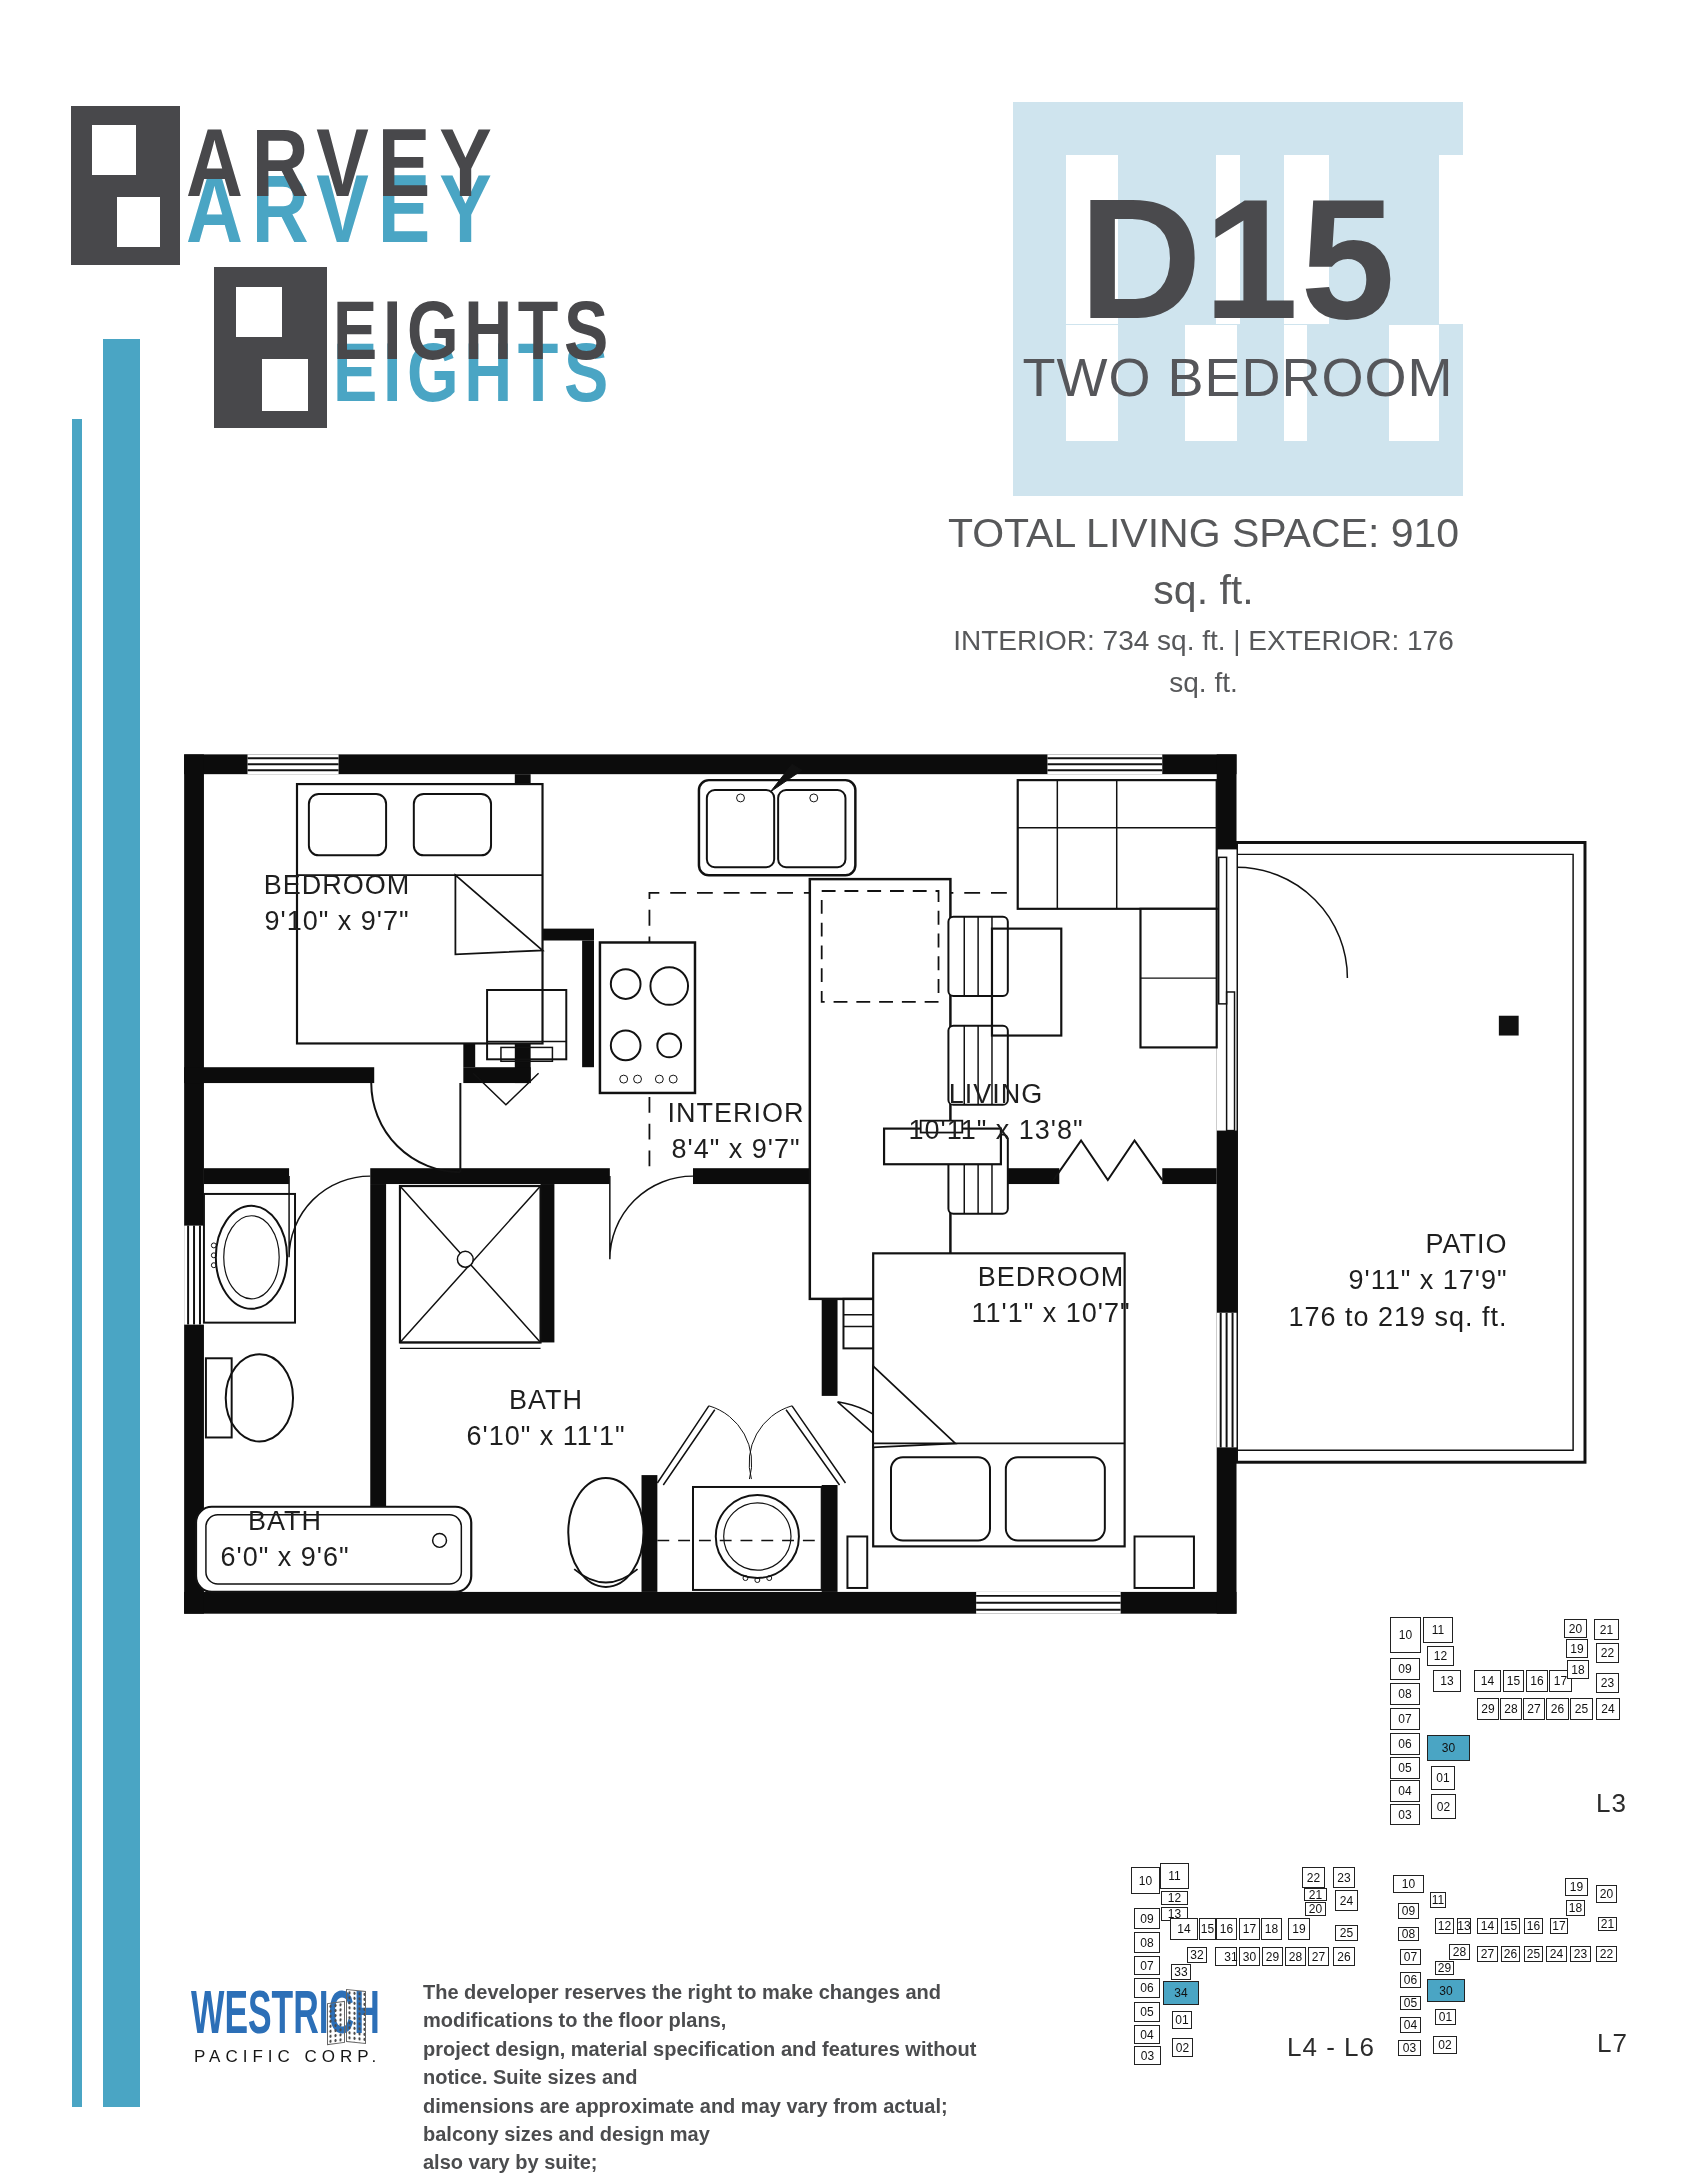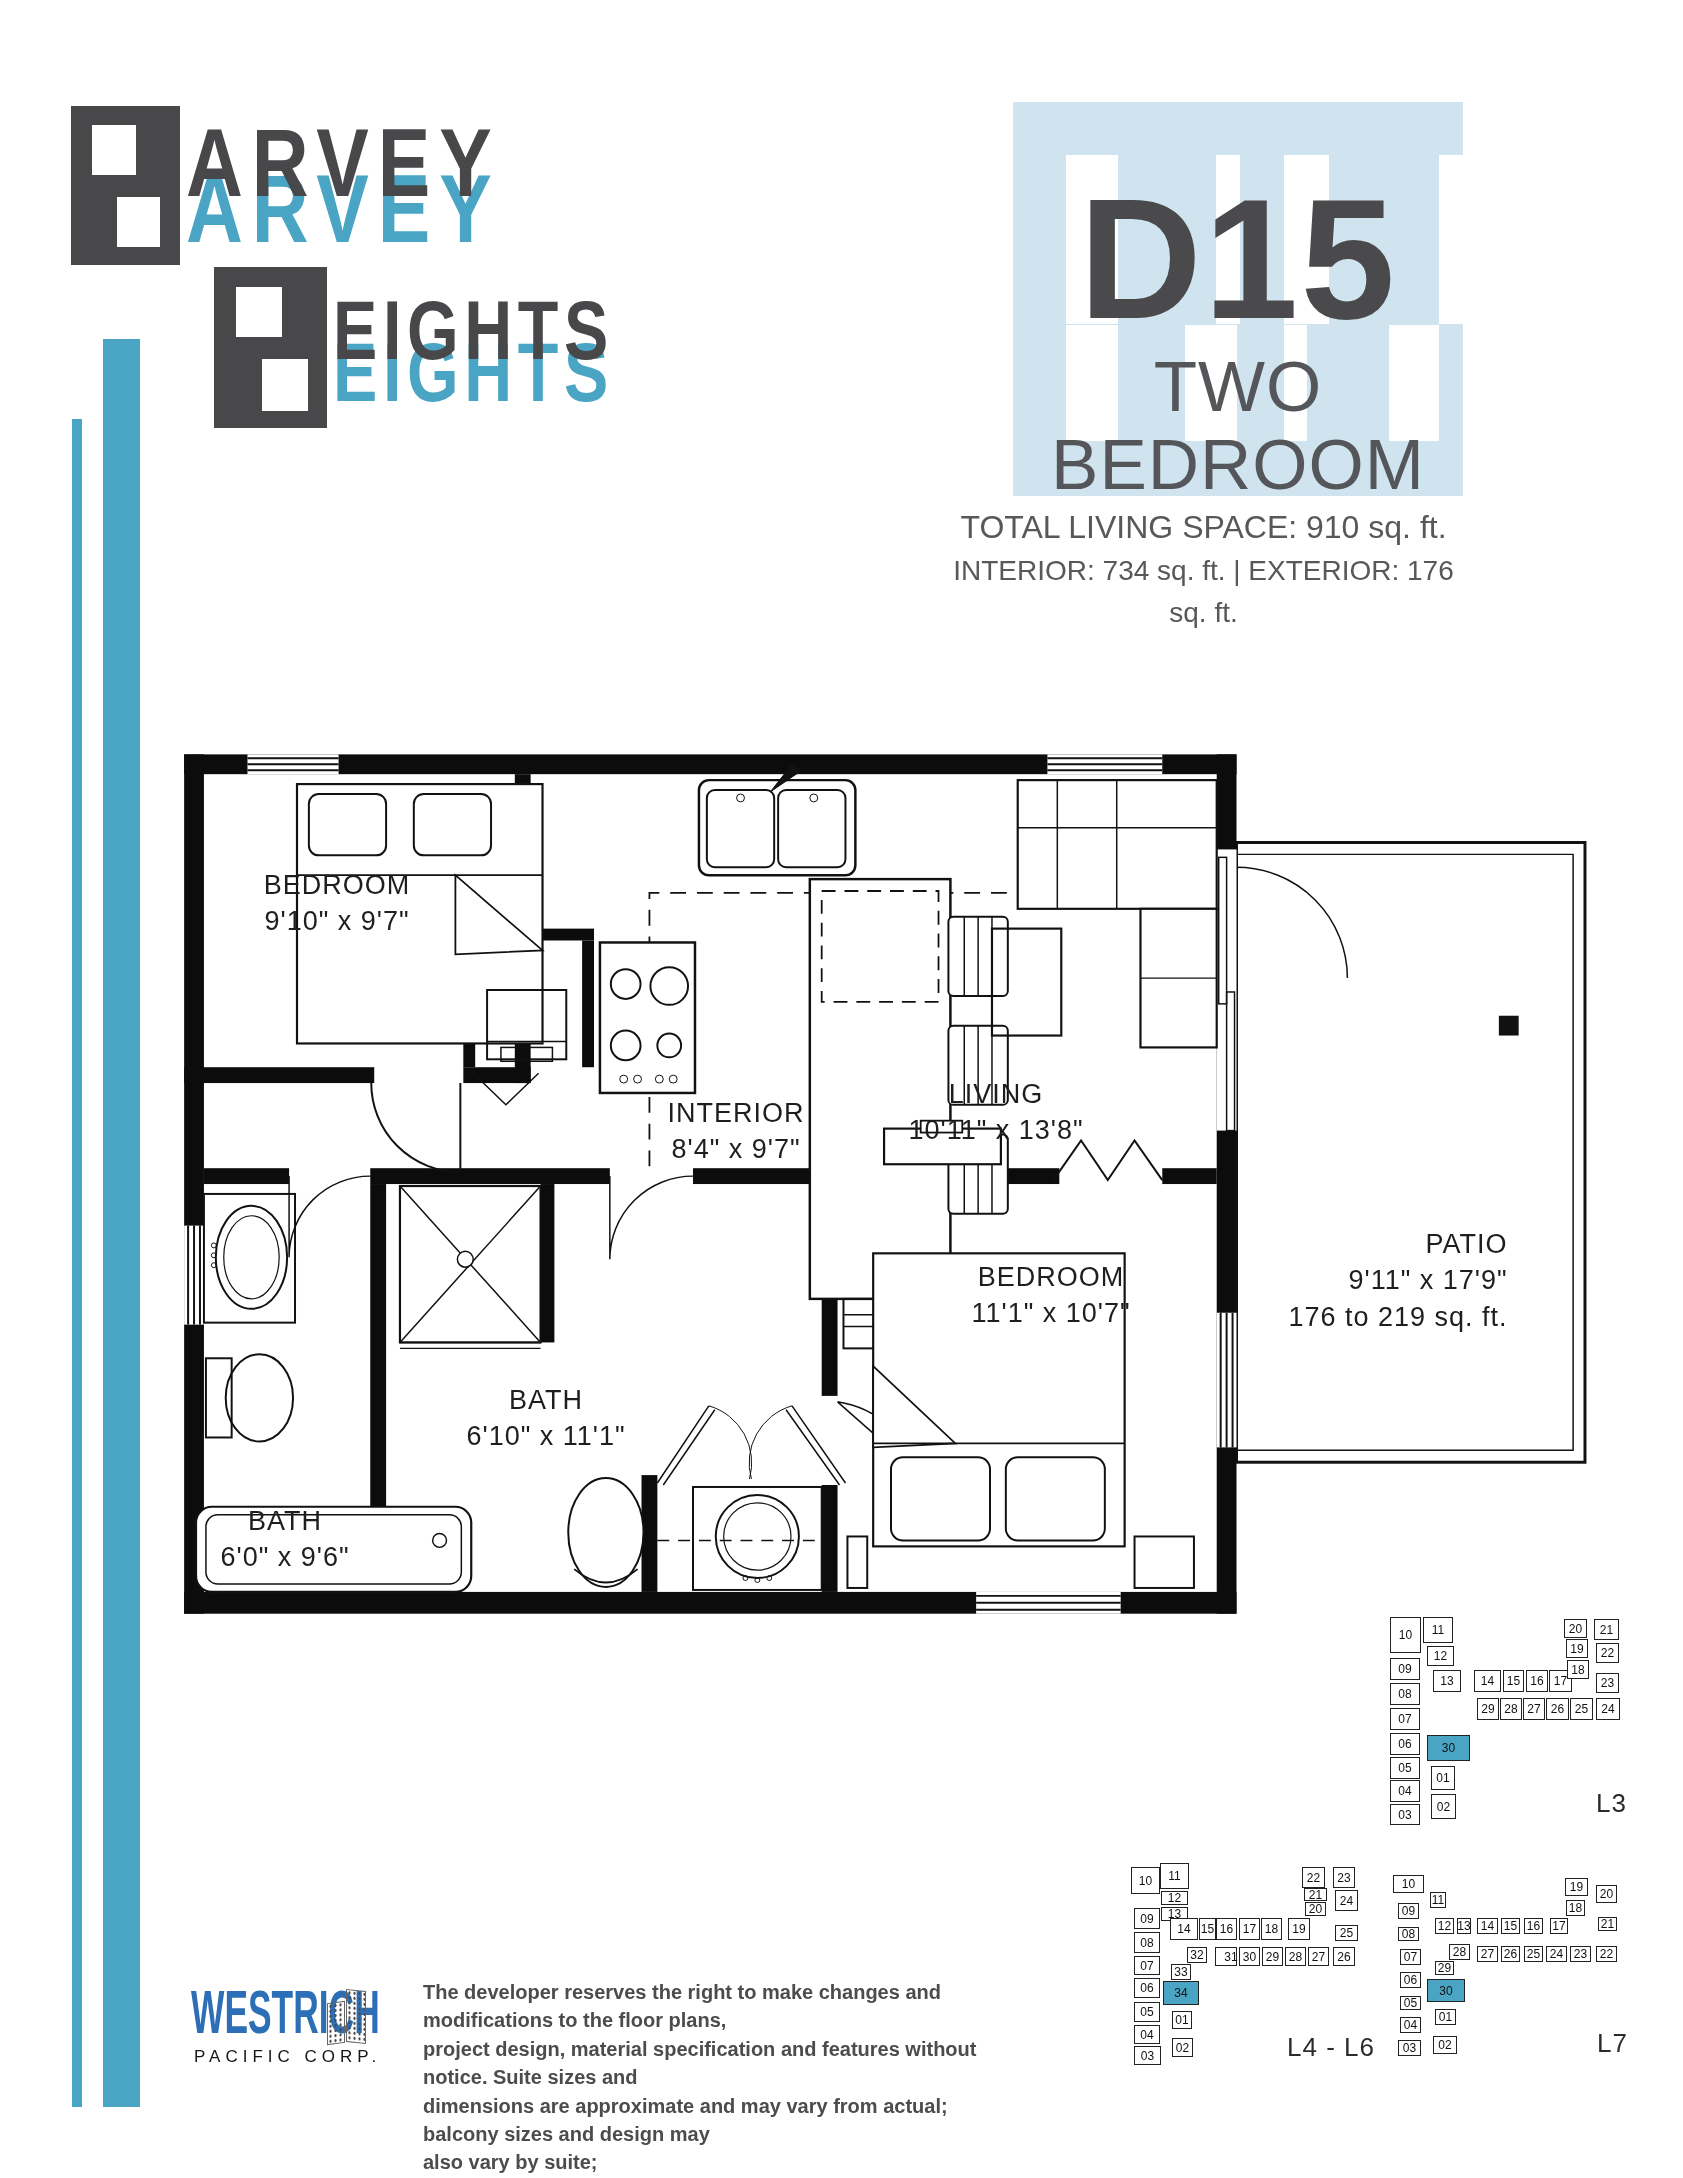--- a/index.html
+++ b/index.html
@@ -26,23 +26,23 @@
   #heights-wrap{left:333px;top:277px;width:356px;height:129px;margin-top:12px;}
   #heights-wrap .word{font-size:83px;letter-spacing:7px;transform:scaleX(.80);}
   #heights-wrap .teal{top:42px;color:#4aa5c4;}
 
   
   #watermark{left:1013px;top:102px;width:450px;height:394px;background:#cfe4ee;}
   #watermark .slot{position:absolute;background:#fff;}
   #d15{left:1013px;top:174px;width:450px;text-align:center;
        font-size:170px;font-weight:bold;color:#4a4a4d;letter-spacing:2px;line-height:1;}
   #unit-type{left:1013px;top:348px;width:450px;text-align:center;
-       font-size:71px;color:#55565a;letter-spacing:1px;line-height:1.1;}
+       font-size:54px;color:#55565a;letter-spacing:1px;line-height:1.1;}
   #stats{left:931px;top:505px;width:545px;text-align:center;color:#57585a;}
-  #stats .l1{font-size:32px;line-height:1.4;}
+  #stats .l1{font-size:41px;line-height:1.4;}
   #stats .l2{font-size:28px;line-height:1.5;}
 
   
   .room-label{position:absolute;transform:translateX(-50%);text-align:center;
       color:#1e1e1e;font-size:27px;line-height:1.35;letter-spacing:1px;white-space:nowrap;}
 
   
   .kp-cell{position:absolute;border:1.5px solid #222;background:#fff;color:#111;
       font-size:12px;display:flex;align-items:center;justify-content:center;
       line-height:1;box-sizing:border-box;}

